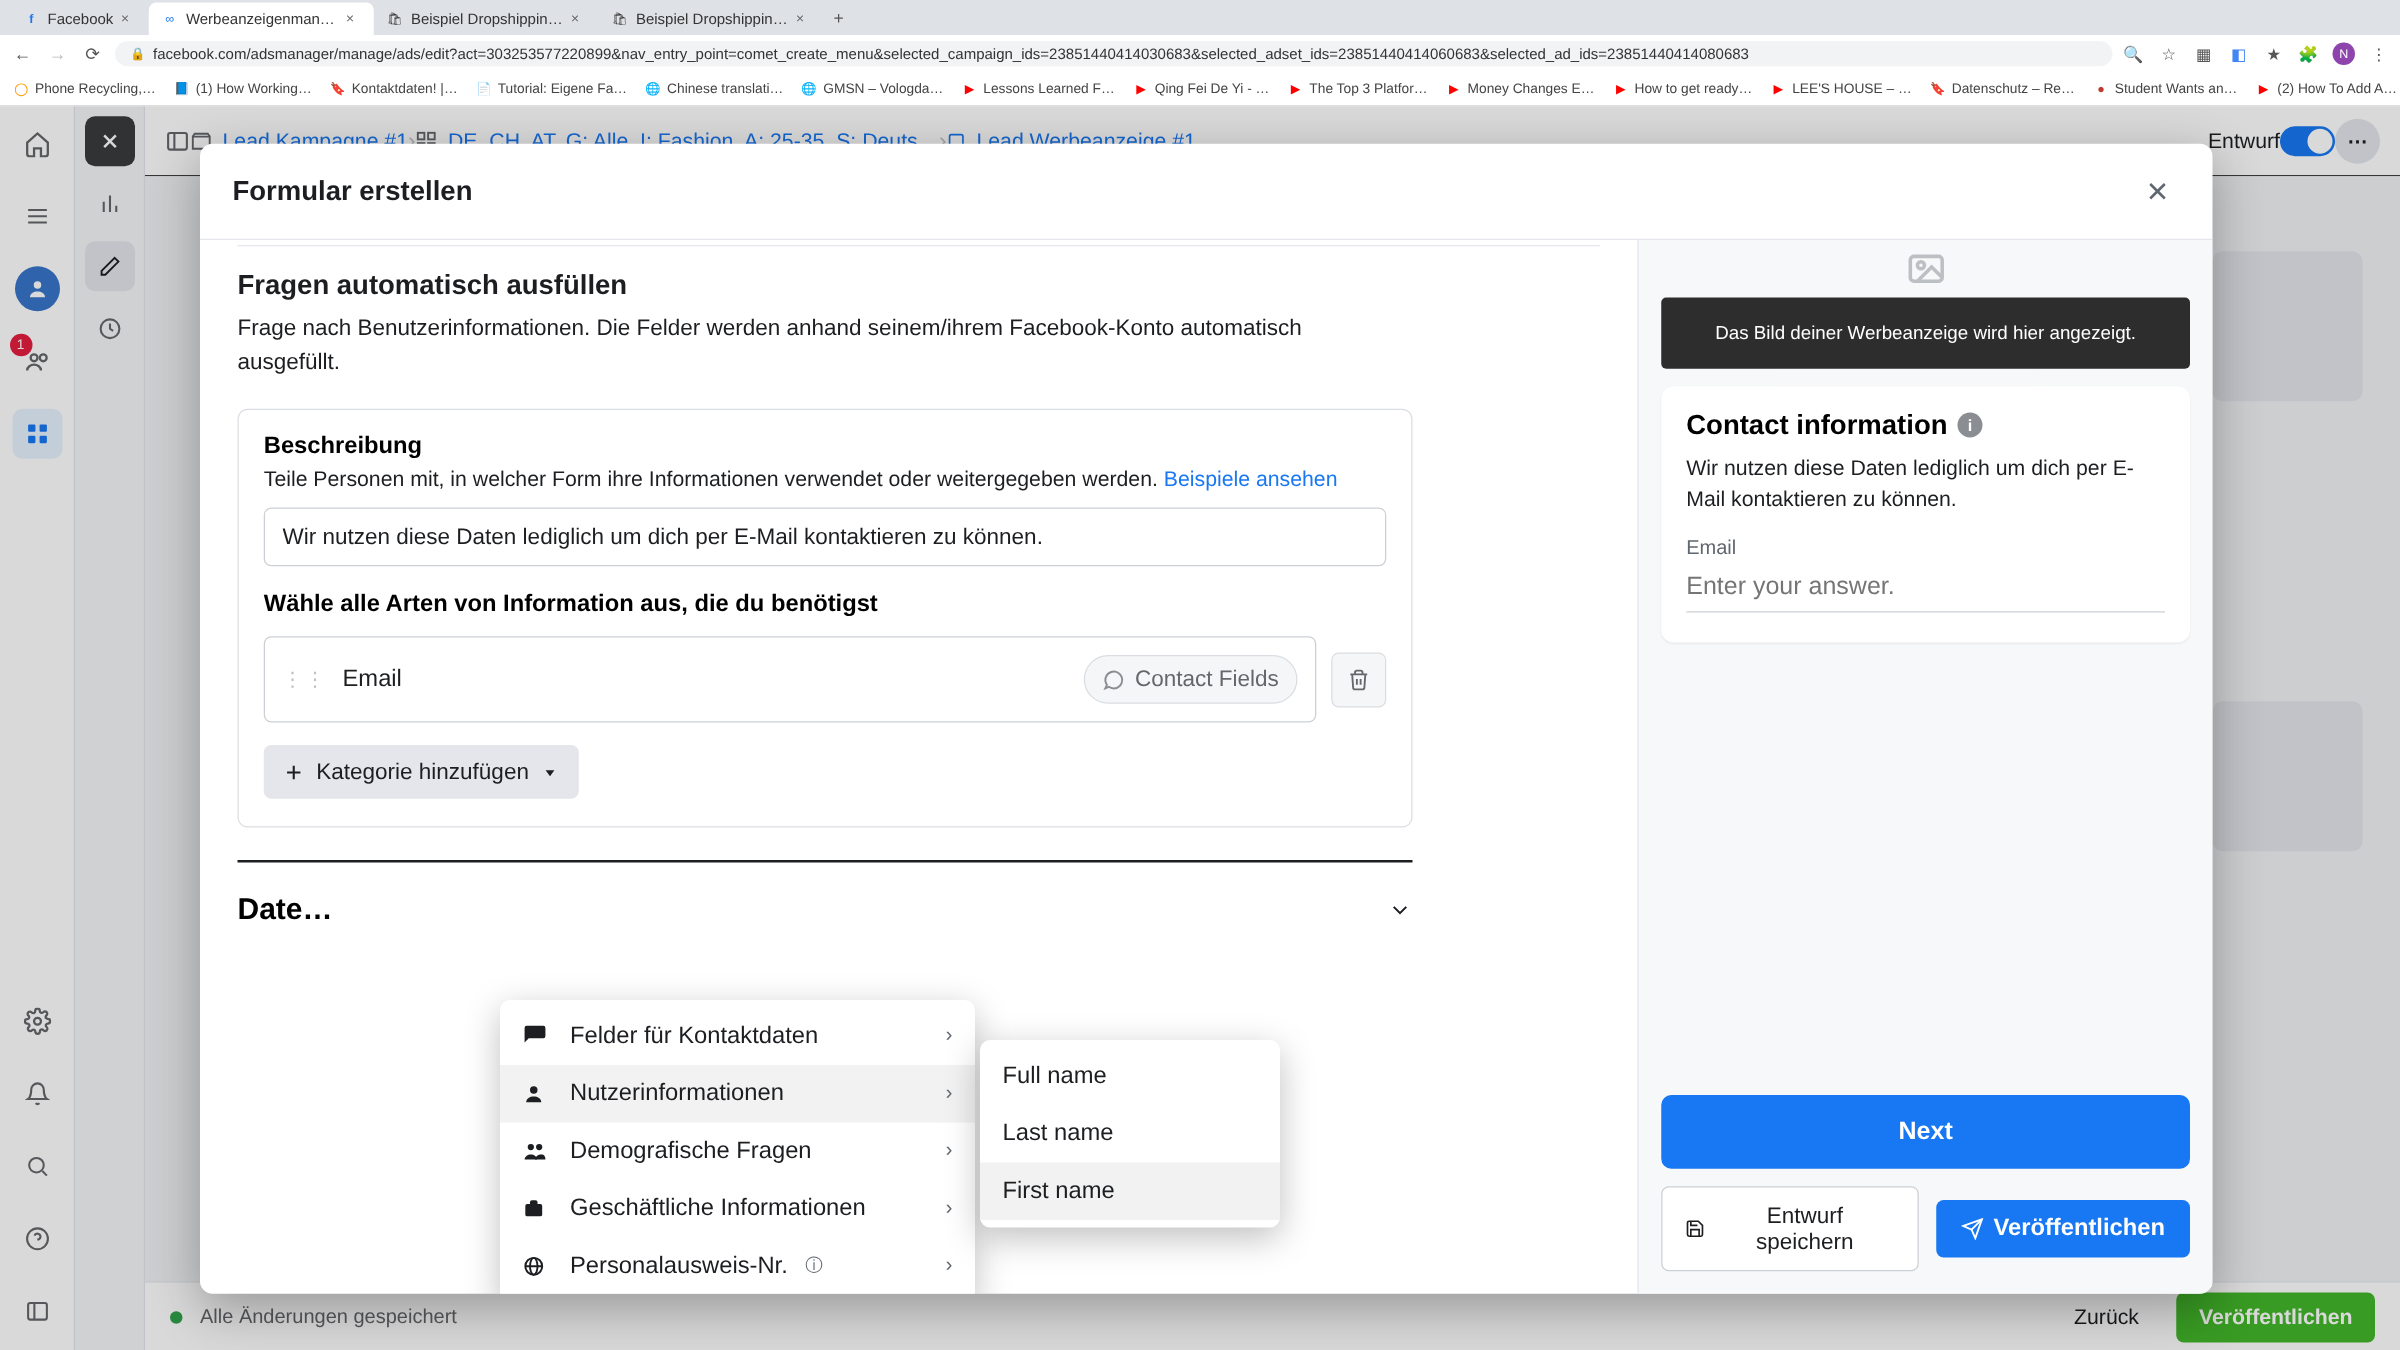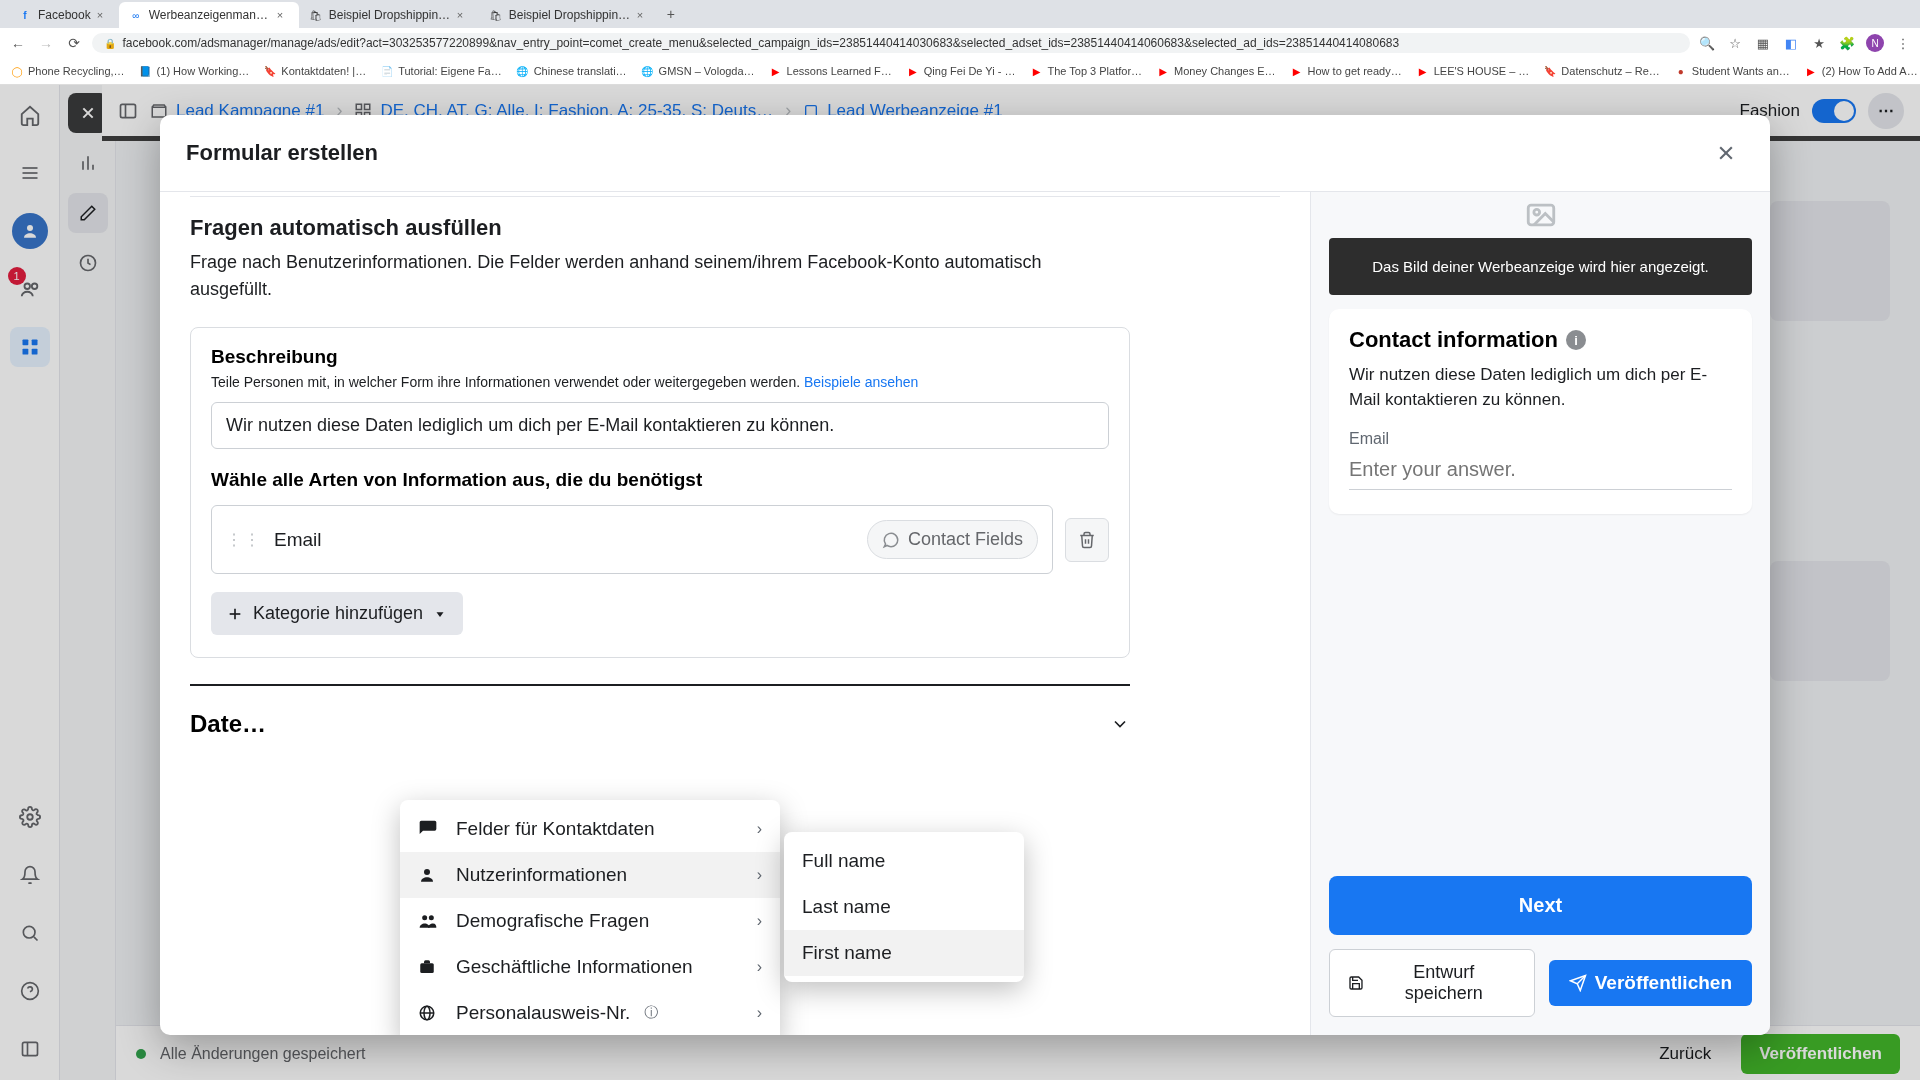--- a/index.html
+++ b/index.html
@@ -32,21 +32,21 @@
 .avatar { width: 36px; height:36px; border-radius:50%; background:#3875c9; display:flex; align-items:center; justify-content:center; color:#fff; }
 .rail-ico.active { background:#e7f3ff; color:#1877f2; }
 .rail-ico.bottom-group { margin-top:auto; }
 
 .second-rail { position:absolute; left:60px; top:0; bottom:0; width:56px; background:#f5f6f7; border-right:1px solid #e4e6eb; display:flex; flex-direction:column; align-items:center; padding-top:8px; gap:10px; }
 .second-rail .sico { width:40px; height:40px; border-radius:8px; display:flex; align-items:center; justify-content:center; color:#65676b; font-size:18px; }
 .second-rail .sico.close { background:#3a3b3c; color:#fff; }
 .second-rail .sico.active { background:#e4e6eb; }
 
 
-.editor-topbar { position:absolute; left:102px; right:0; top:0; height:56px; background:#fff; border-bottom:5px solid #404040; display:flex; align-items:center; padding:0 16px; gap:12px; filter: blur(0); }
+.editor-topbar { position:absolute; left:116px; right:0; top:0; height:56px; background:#fff; border-bottom:1px solid #404040; display:flex; align-items:center; padding:0 16px; gap:0; filter: blur(0); }
 .editor-topbar .crumb { display:flex; align-items:center; gap:8px; color:#1877f2; font-size:17px; }
 .crumb-sep { color:#bcc0c4; font-size:18px; }
 .crumb-ico { color:#65676b; font-size:16px; }
 .draft-label { margin-left:auto; color:#1c1e21; font-size:17px; }
 .toggle { width:44px; height:24px; background:#1877f2; border-radius:12px; position:relative; }
 .toggle::after { content:""; position:absolute; right:2px; top:2px; width:20px; height:20px; background:#fff; border-radius:50%; }
 .more-dots { width:36px; height:36px; border-radius:50%; background:#e4e6eb; display:flex; align-items:center; justify-content:center; color:#1c1e21; font-weight:bold; }
 
 
 .bg-content { position:absolute; left:116px; right:0; top:56px; bottom:0; background:#f0f2f5; }
@@ -71,21 +71,21 @@
 .modal-close { width:36px; height:36px; display:flex; align-items:center; justify-content:center; font-size:22px; color:#606770; }
 
 .modal-body { flex:1; display:flex; overflow:hidden; border-top:1px solid #e4e6eb; position:relative; }
 .form-left { flex:1; padding:4px 30px 20px 30px; overflow:auto; }
 
 .section-h { font-size:22px; font-weight:700; color:#1c1e21; margin-bottom:8px; }
 .section-sub { font-size:18px; color:#1c1e21; line-height:1.5; margin-bottom:24px; max-width: 880px; }
 
 .desc-card { border:1px solid #dadde1; border-radius:8px; padding:18px 20px 22px 20px; max-width:940px; position:relative; }
 .desc-title { font-size:19px; font-weight:700; margin-bottom:6px; }
-.desc-text { font-size:14px; color:#1c1e21; }
+.desc-text { font-size:17px; color:#1c1e21; }
 .link-blue { color:#1877f2; }
 .desc-input { width:100%; margin-top:12px; border:1px solid #ccd0d5; border-radius:6px; padding:12px 14px; font-size:18px; color:#1c1e21; background:#fff; }
 
 .choose-label { font-size:19px; font-weight:700; margin:20px 0 14px 0; max-width:940px; }
 
 .field-row { display:flex; align-items:center; gap:12px; max-width:940px; }
 .field-pill { flex:1; border:1px solid #ccd0d5; border-radius:6px; padding:14px 14px; display:flex; align-items:center; gap:12px; font-size:19px; background:#fff; }
 .drag-handle { color:#bcc0c4; font-size:16px; letter-spacing:2px; }
 .field-name { flex:1; color:#1c1e21; }
 .contact-chip { display:flex; align-items:center; gap:8px; background:#f5f6f7; border:1px solid #dadde1; border-radius:20px; padding:8px 14px; color:#65676b; font-size:18px; }
@@ -365,21 +365,21 @@
         </svg>
       <span>DE, CH, AT, G: Alle, I: Fashion, A: 25-35, S: Deuts…</span>
     </span>
     <span class="crumb-sep">›</span>
     <span class="crumb">
       <svg width="16" height="16" viewBox="0 0 24 24" fill="none" stroke="#1877f2" stroke-width="2">
           <rect x="4" y="4" width="16" height="16" rx="2"></rect>
         </svg>
       <span>Lead Werbeanzeige #1</span>
     </span>
-    <span class="draft-label">Fashion</span>
+    <span class="draft-label">Entwurf</span>
     <div class="toggle"></div>
     <div class="more-dots">⋯</div>
   </div>
 
   <div class="bg-content">
     <div class="bg-card"></div>
     <div class="bg-card2"></div>
   </div>
 
   <div class="editor-bottombar">

